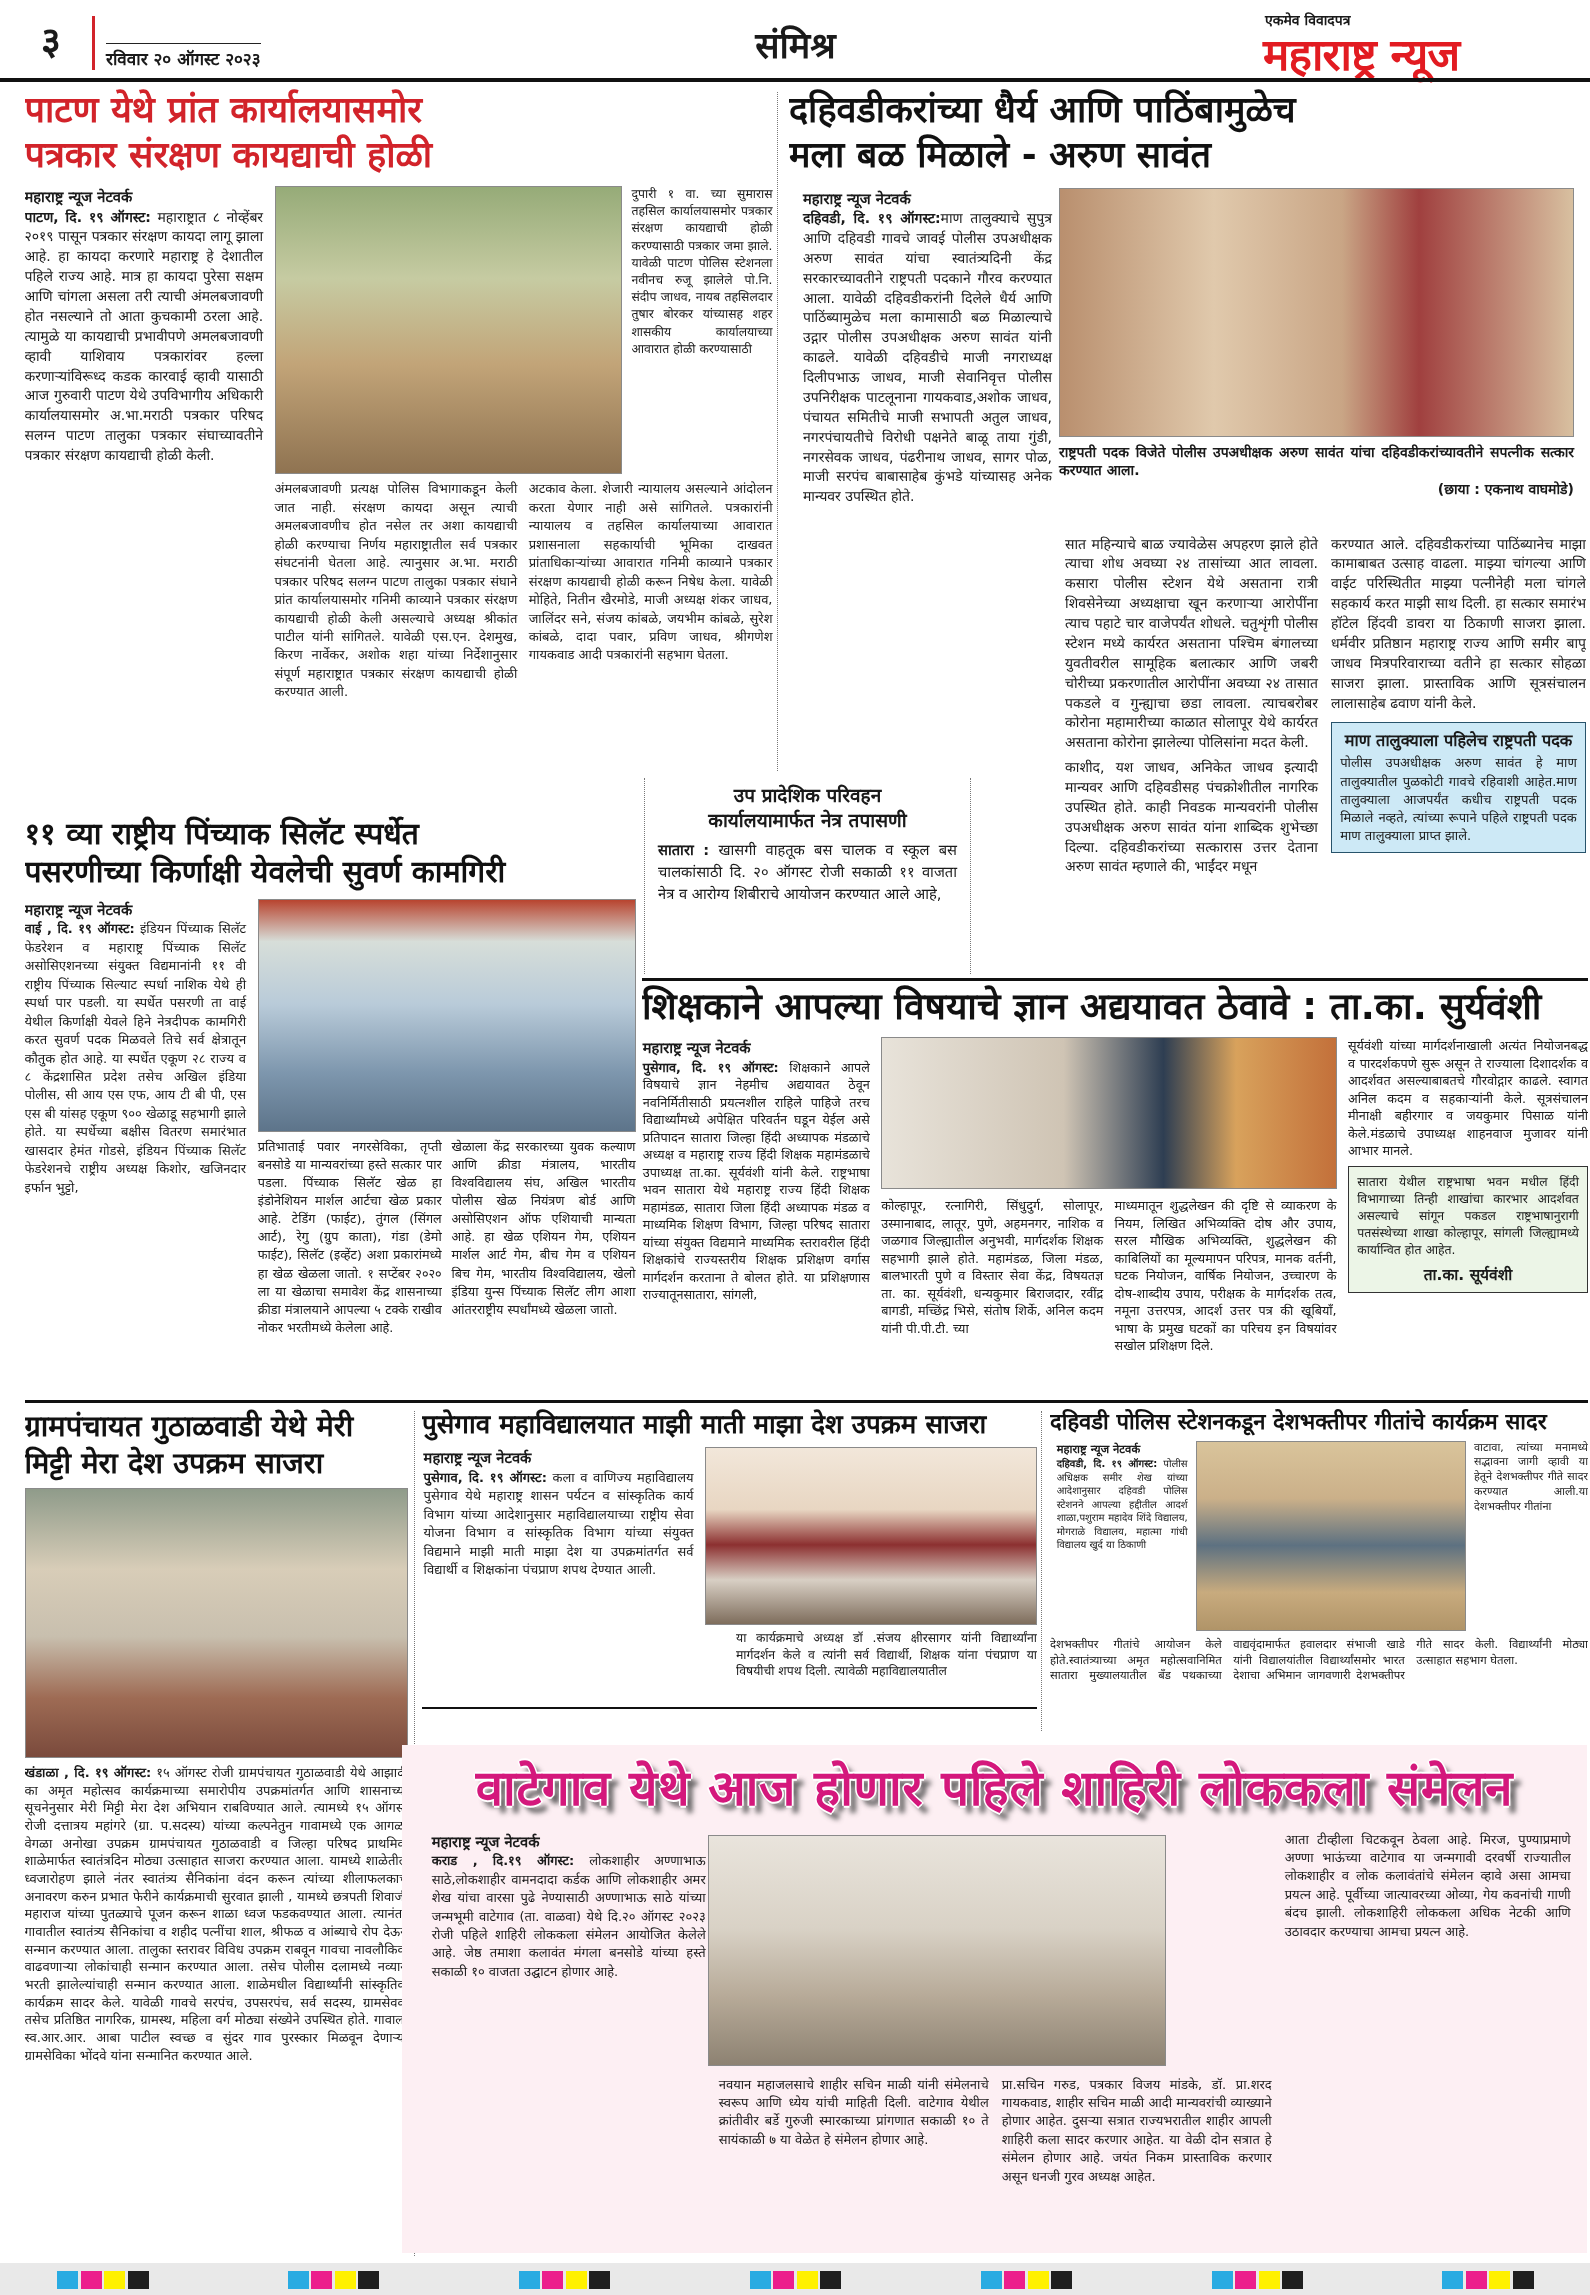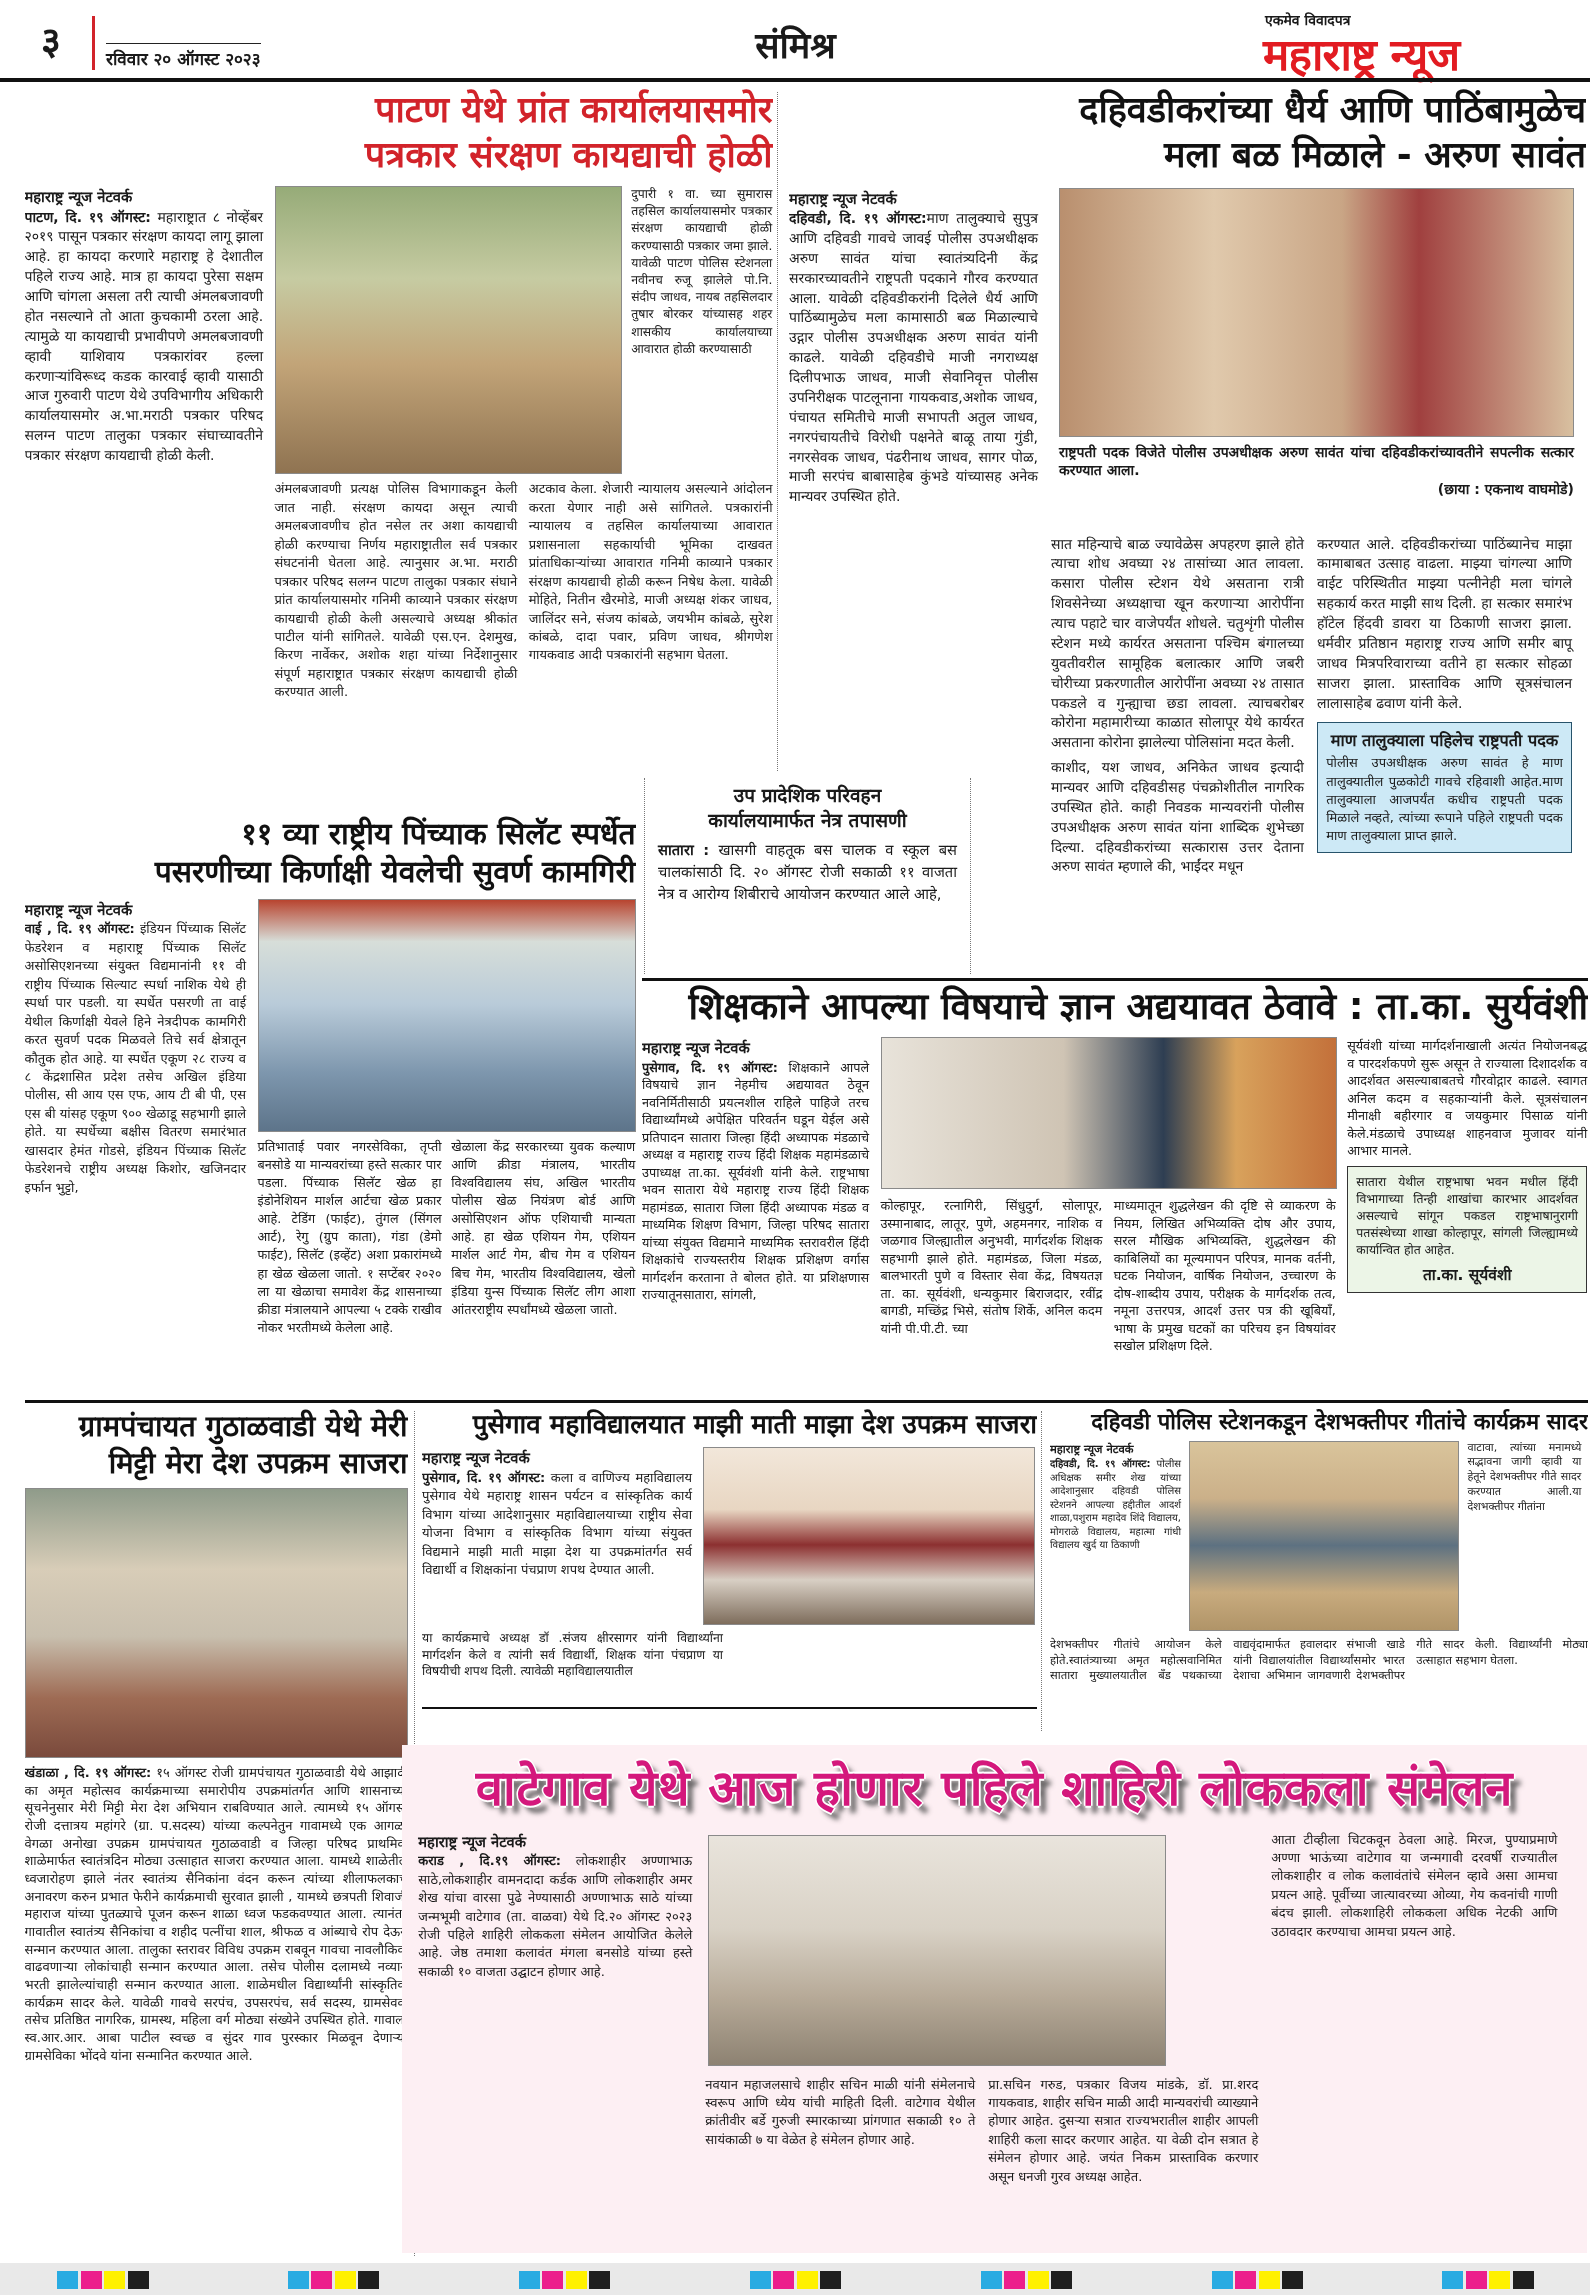--- a/index.html
+++ b/index.html
@@ -1,29 +1,29 @@
 <!DOCTYPE html>
 <html style="font-size:13px"><head>
 <meta charset="utf-8">
 <style>
   html,body{margin:0;padding:0;background:#d8d8d8;}
   #paper{
     position:relative;width:1591px;height:2295px;background:#ffffff;
     font-family:"DejaVu Sans", sans-serif;color:#1a1a1a;overflow:hidden;
   }
   .abs{position:absolute;}
-  .hl{font-weight:bold;text-align:right;line-height:1.26;color:#111;}
+  .hl{font-weight:bold;text-align:left;line-height:1.26;color:#111;}
   .hl.red{color:#d2232a;}
   .network{font-weight:bold;font-size:14.7px;margin-bottom:1.6px;}
   .bt{font-size:14px;line-height:1.42;text-align:justify;margin:0;}
   .bt b{font-weight:bold;}
   .photo{border:0.8px solid #8a8a8a;box-sizing:border-box;}
   .caption{font-weight:bold;font-size:14px;line-height:1.35;text-align:justify;}
   .caption .credit{display:block;text-align:right;}
-  .colrow{display:flex;}
+  .colrow{display:flex;justify-content:flex-end;}
   .vdot{border-left:1.6px dotted #777;width:0;}
   .rule{background:#111;}
   .overflow{overflow:hidden;}
 
   
   #pageno{font-size:38px;font-weight:bold;}
   #redbar{width:3.3px;background:#d2232a;}
   #hdate{font-size:17px;font-weight:bold;border-top:1.6px solid #222;padding-top:3.3px;}
   #section{font-size:36px;font-weight:bold;text-align:center;}
   #tagline{font-size:14px;font-weight:bold;text-align:left;}

